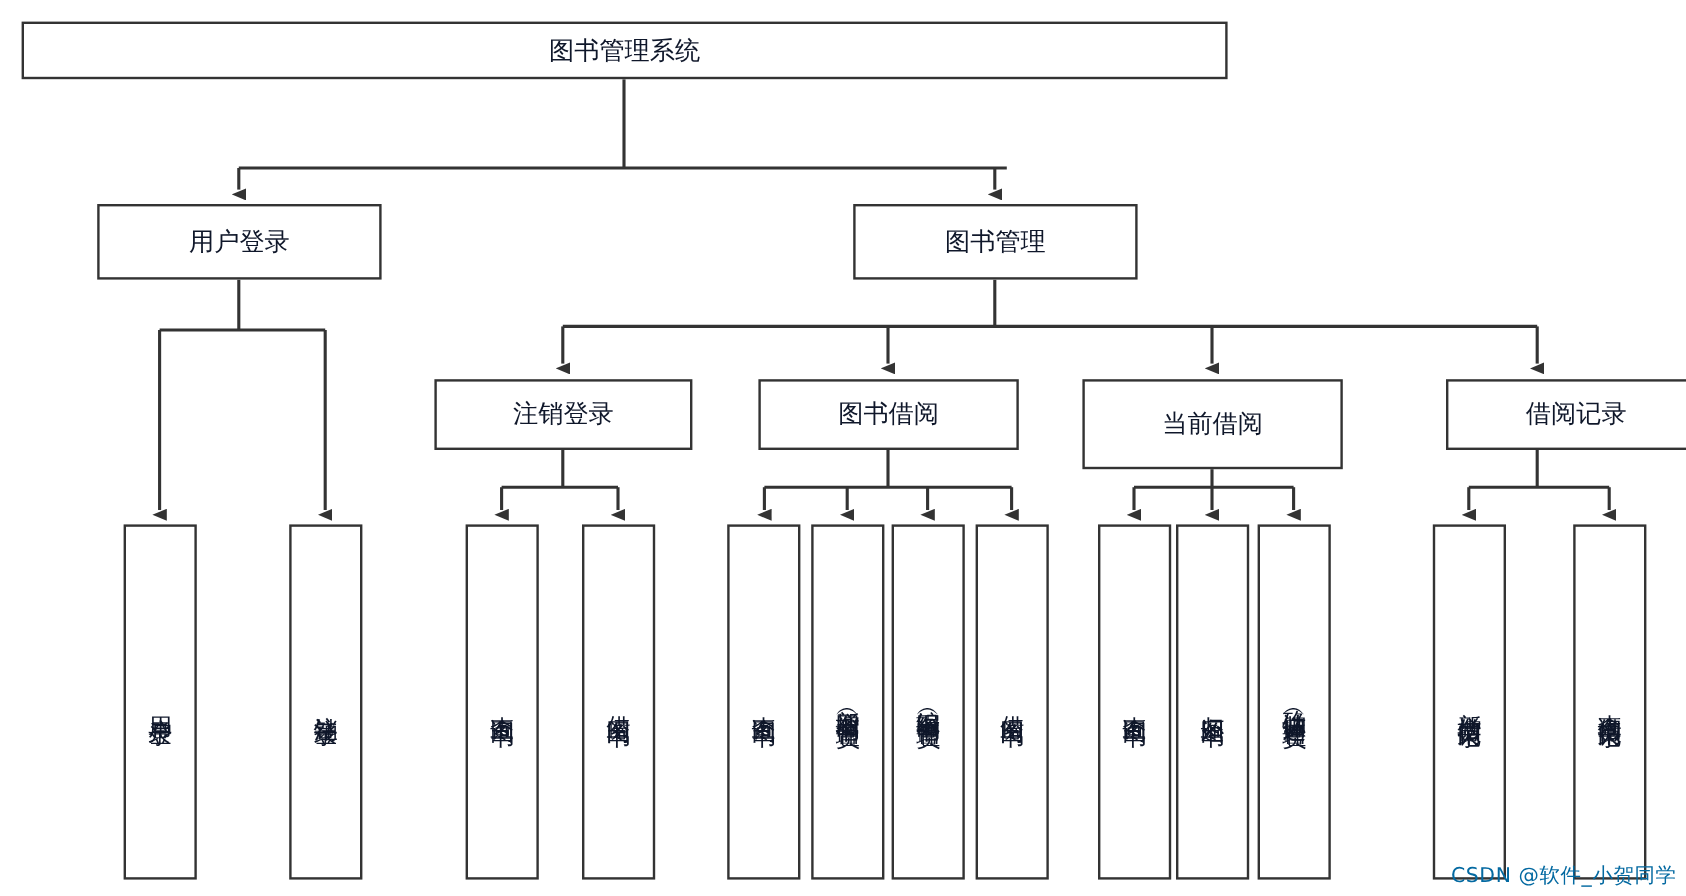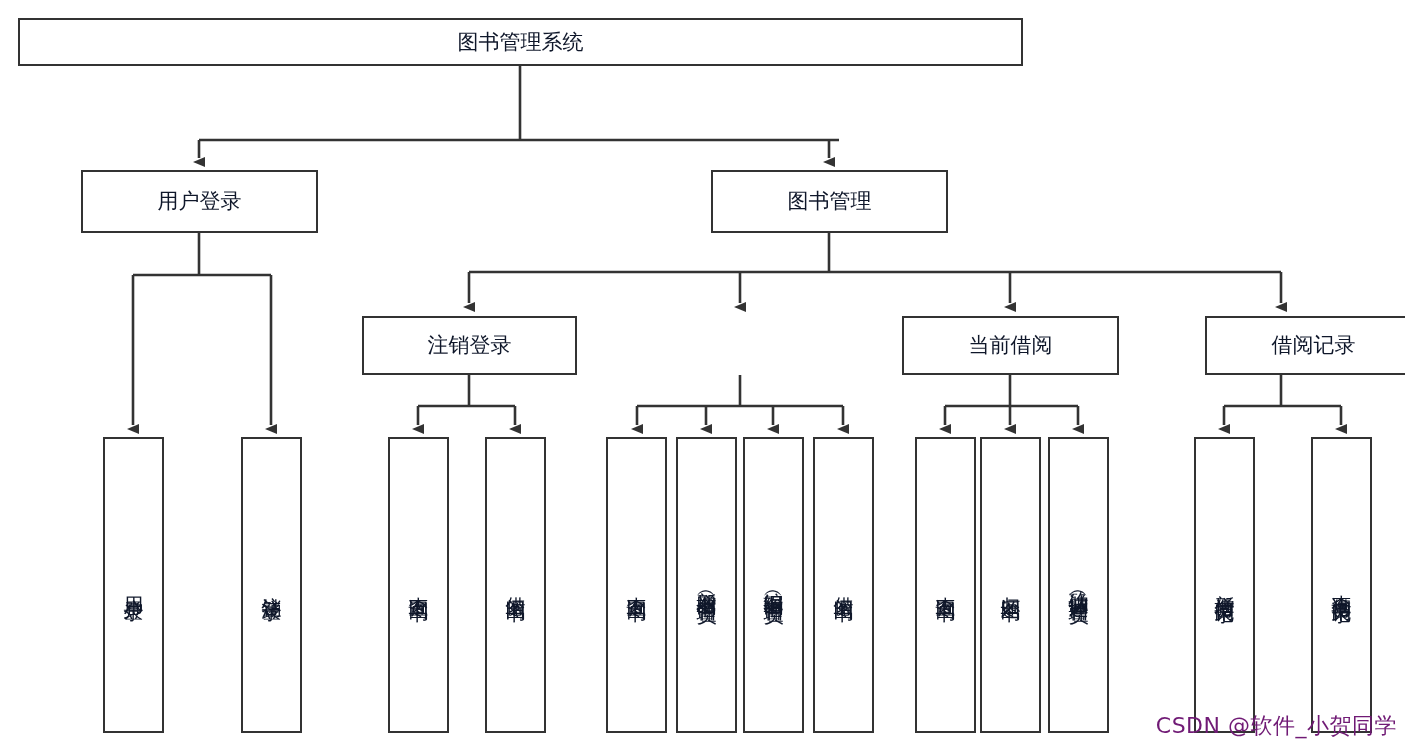--- a/index.html
+++ b/index.html
@@ -51,22 +51,22 @@
     writing-mode: vertical-rl;
     text-orientation: upright;
     letter-spacing: 2px;
     white-space: nowrap;
     line-height: 1.05;
   }
   #watermark {
     position: absolute;
     right: 8px;
     bottom: 6px;
-    font-size: 22px;
-    color: #701a75;
+    font-size: 17px;
+    color: #0369a1;
     letter-spacing: 0.5px;
     z-index: 3;
     user-select: none;
   }
 </style>
 </head>
 <body>
 
 <div id="canvas">
 
@@ -129,22 +129,25 @@
   </div>
 
   <div class="node level2" style="left:711px; top:170px; width:237px; height:63px;align-items:center;">
     <span class="label">图书管理</span>
   </div>
 
   <div class="node level3" style="left:362px; top:316px; width:215px; height:59px;">
     <span class="label">注销登录</span>
   </div>
 
-
-  <div class="node level3" style="left:902px; top:316px; width:217px; height:59px;">
+  <div class="node level3" style="left:632px; top:316px; width:217px; height:59px;">
+    <span class="label">图书借阅</span>
+  </div>
+
+  <div class="node level3" style="left:902px; top:316px; width:217px; height:75px;">
     <span class="label">当前借阅</span>
   </div>
 
   <div class="node level3" style="left:1205px; top:316px; width:217px; height:59px;">
     <span class="label">借阅记录</span>
   </div>
 
   <div class="node leaf" style="left:103px; top:437px; width:61px; height:296px;">
     <span class="label">用户登录</span>
   </div>

